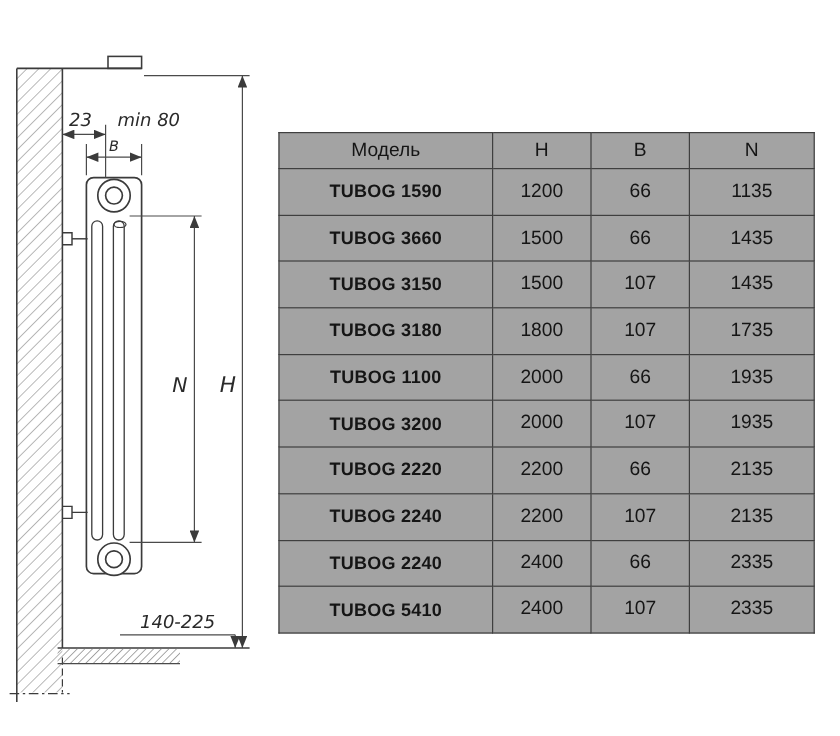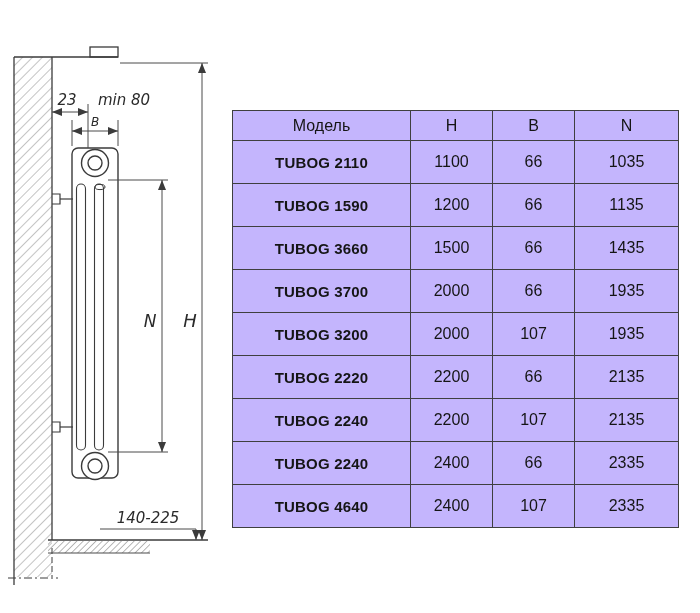--- a/index.html
+++ b/index.html
@@ -13,21 +13,21 @@
   }
   .sheet { position:absolute; inset:0; background:#fff;text-decoration:underline; }
   .drawing { position:absolute; left:0; top:0; }
 
   table.spec {
     position:absolute;
     left:232px; top:110px;
     width:446px; height:418px;
     border-collapse:collapse;
     table-layout:fixed;
-    background:#c4b5fd;
+    background:#a3a3a3;
   }
   .spec th, .spec td {
     border:1px solid #3f3f3f;
     text-align:center;
     vertical-align:middle;
     font-size:16px;
     color:#151515;
     padding:0;
     white-space:nowrap;
     overflow:hidden;
@@ -128,39 +128,45 @@
     <thead>
       <tr>
         <th>Модель</th>
         <th>H</th>
         <th>B</th>
         <th>N</th>
       </tr>
     </thead>
     <tbody>
         <tr>
-    <td class="model">TUBOG 2110</td>
-    <td>1100</td>
-    <td>66</td>
-    <td>1035</td>
-  </tr>
-        <tr>
     <td class="model">TUBOG 1590</td>
     <td>1200</td>
     <td>66</td>
     <td>1135</td>
   </tr>
         <tr>
     <td class="model">TUBOG 3660</td>
     <td>1500</td>
     <td>66</td>
     <td>1435</td>
   </tr>
         <tr>
-    <td class="model">TUBOG 3700</td>
+    <td class="model">TUBOG 3150</td>
+    <td>1500</td>
+    <td>107</td>
+    <td>1435</td>
+  </tr>
+        <tr>
+    <td class="model">TUBOG 3180</td>
+    <td>1800</td>
+    <td>107</td>
+    <td>1735</td>
+  </tr>
+        <tr>
+    <td class="model">TUBOG 1100</td>
     <td>2000</td>
     <td>66</td>
     <td>1935</td>
   </tr>
         <tr>
     <td class="model">TUBOG 3200</td>
     <td>2000</td>
     <td>107</td>
     <td>1935</td>
   </tr>
@@ -176,21 +182,21 @@
     <td>107</td>
     <td>2135</td>
   </tr>
         <tr>
     <td class="model">TUBOG 2240</td>
     <td>2400</td>
     <td>66</td>
     <td>2335</td>
   </tr>
         <tr>
-    <td class="model">TUBOG 4640</td>
+    <td class="model">TUBOG 5410</td>
     <td>2400</td>
     <td>107</td>
     <td>2335</td>
   </tr>
       </tbody>
   </table>
 
 </div>
 
 </body></html>

